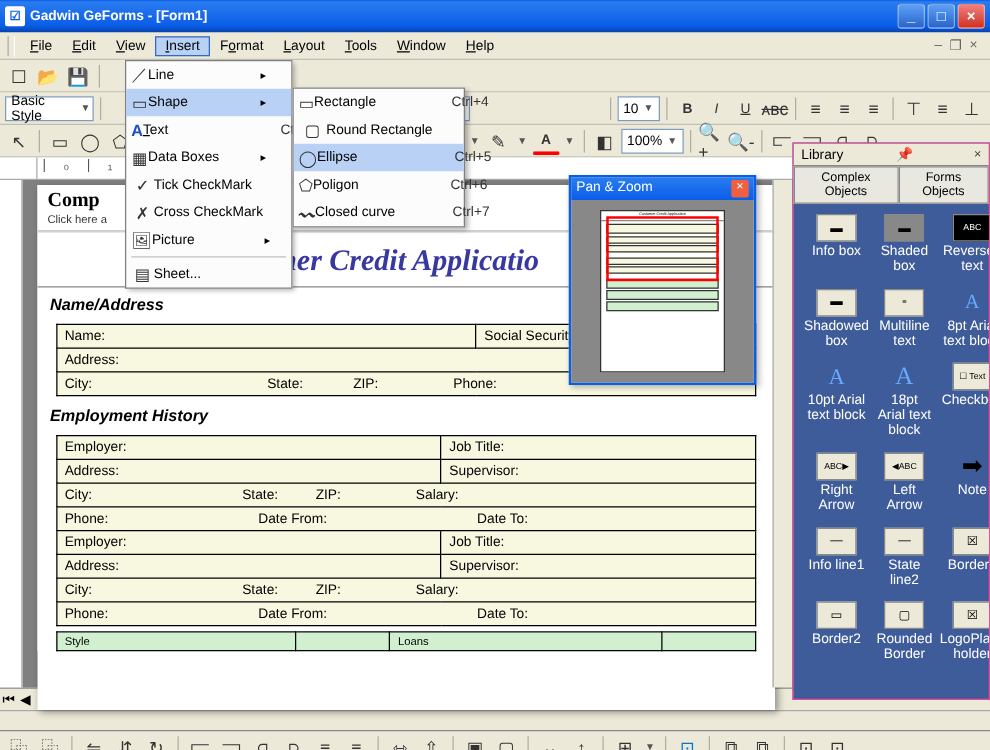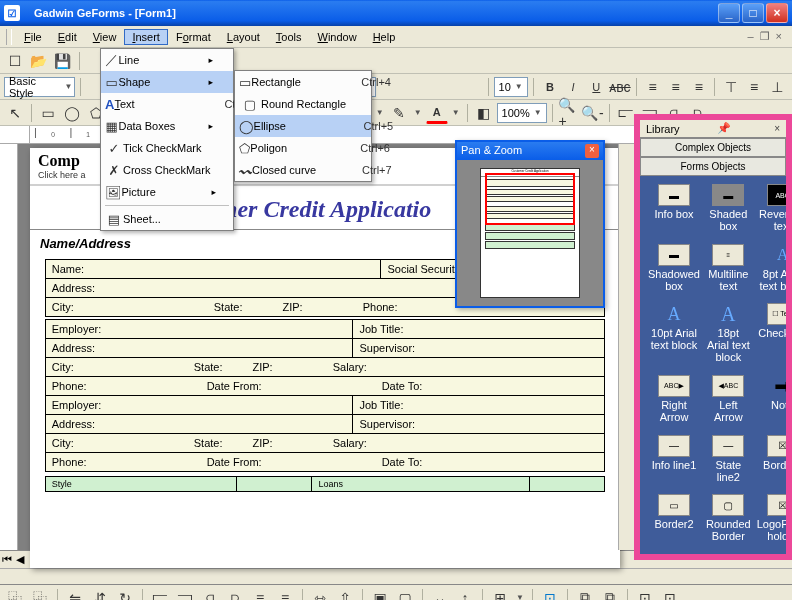--- a/index.html
+++ b/index.html
@@ -1,21 +1,21 @@
 <!DOCTYPE html>
 <html><head>
 <meta charset="utf-8">
 <style>
 * { margin: 0; padding: 0; box-sizing: border-box; font-family: "Tahoma", sans-serif; font-size: 11px; }
 body { background: #ece9d8; width: 792px; height: 600px; overflow: hidden; position: relative; }
 
 
 .titlebar { height: 26px; background: linear-gradient(to bottom, #0a5de8 0%, #2a7cf0 6%, #0a5de8 80%, #0841a8 100%); display: flex; align-items: center; color: white; font-weight: bold; font-size: 12px; padding: 0 4px; }
 .titlebar .icon { width: 16px; height: 16px; background: white; margin-right: 4px; display: inline-flex; align-items: center; justify-content: center; color: #0a5de8; font-size: 10px; border-radius: 2px; }
-.titlebar .title { flex: 1; margin-left: 10px; }
+.titlebar .title { flex: 1; }
 .titlebar .winbtns { display: flex; gap: 2px; }
 .titlebar .winbtn { width: 22px; height: 20px; border-radius: 3px; display: flex; align-items: center; justify-content: center; color: white; font-weight: bold; font-size: 12px; border: 1px solid rgba(255,255,255,0.4); }
 .winbtn.min { background: linear-gradient(#5ba0f8,#2964c8); }
 .winbtn.max { background: linear-gradient(#5ba0f8,#2964c8); }
 .winbtn.close { background: linear-gradient(#f08080,#d03020); }
 
 
 .menubar { height: 22px; background: #ece9d8; border-bottom: 1px solid #c0c0b4; display: flex; align-items: center; padding: 0 6px; position: relative; }
 .menubar .gripper { width: 6px; height: 16px; border-left: 1px solid #aaa; border-right: 1px solid #fff; margin-right: 4px; }
 .menubar .menu-item { padding: 2px 8px; cursor: default; }
@@ -64,24 +64,24 @@
 
 
 .panzoom { position: absolute; width: 150px; border: 2px solid #0a5de8; background: #ece9d8; box-shadow: 2px 2px 5px rgba(0,0,0,0.3); z-index: 50; }
 .panzoom .pz-title { background: linear-gradient(#2a7cf0,#0a5de8); color: white; font-weight: normal; padding: 2px 4px; display: flex; }
 .panzoom .pz-title .x { margin-left: auto; background: #f06040; width: 14px; height: 14px; text-align: center; font-size: 10px; border-radius: 2px; }
 .panzoom .pz-body { background: #888; padding: 8px; display: flex; justify-content: center; }
 .panzoom .pz-doc { width: 100px; height: 130px; background: white; border: 1px solid #333; position: relative; font-size: 4px; }
 .pz-doc .pz-red { position: absolute; left: 4px; top: 4px; width: 90px; height: 52px; border: 2px solid red; }
 
 
-.library { position: absolute; right: 0; top: 114px; width: 158px; height: 446px; background: #3f5c9a; border: 6px solid #ec4899; }
+.library { position: absolute; right: 0; top: 114px; width: 158px; height: 446px; background: #3f5c9a; border: 1px solid #ec4899; }
 .library .lib-hdr { background: #ece9d8; padding: 2px 6px; font-size: 11px; border-bottom: 1px solid #888; display: flex; align-items: center; }
 .library .lib-hdr .x { margin-left: auto; color: #444; font-size: 10px; }
-.library .tabs { background: #ece9d8; display: flex; flex-direction: column; }
+.library .tabs { background: #ece9d8; display: flex; flex-direction: row; }
 .library .tab { padding: 3px; text-align: center; font-size: 10px; border: 1px solid #888; background: #e8e8e0; }
 .library .objgrid { padding: 6px; display: grid; grid-template-columns: repeat(3, 1fr); gap: 2px 2px; overflow-y: auto; height: 380px; }
 .library .obj { display: flex; flex-direction: column; align-items: center; color: white; font-size: 8px; text-align: center; padding: 2px; }
 .library .obj .pic { width: 32px; height: 22px; background: #ece9d8; border: 1px solid #888; display: flex; align-items: center; justify-content: center; font-size: 10px; color: #000; margin-bottom: 2px; }
 
 
 .sheettabs { height: 18px; background: #ece9d8; border-top: 1px solid #888; display: flex; align-items: center; font-size: 10px; }
 .sheettabs .tab { background: white; border: 1px solid #888; padding: 1px 14px; font-weight: bold; margin-left: 28px;}
 .bottombar { height: 26px; background: #ece9d8; border-top: 1px solid #888; display: flex; align-items: center; gap: 3px; padding: 0 4px; }
 
@@ -291,20 +291,21 @@
               <td><span>Social Security Numbe</span></td>
             </tr>
         <tr>
               <td colspan="2"><span>Address:</span></td>
             </tr>
         <tr>
               <td colspan="2"><span>City:</span><span style="margin-left:140px">State:</span><span style="margin-left:40px">ZIP:</span><span style="margin-left:60px">Phone:</span></td>
             </tr>
       </tbody>
         </table>
+      <div class="sec-title">Employment History</div>
       <table class="form-table">
         <tbody>
             <tr>
               <td style="width:55%"><span>Employer:</span></td>
               <td><span>Job Title:</span></td>
             </tr>
         <tr>
               <td><span>Address:</span></td>
               <td><span>Supervisor:</span></td>
             </tr>

